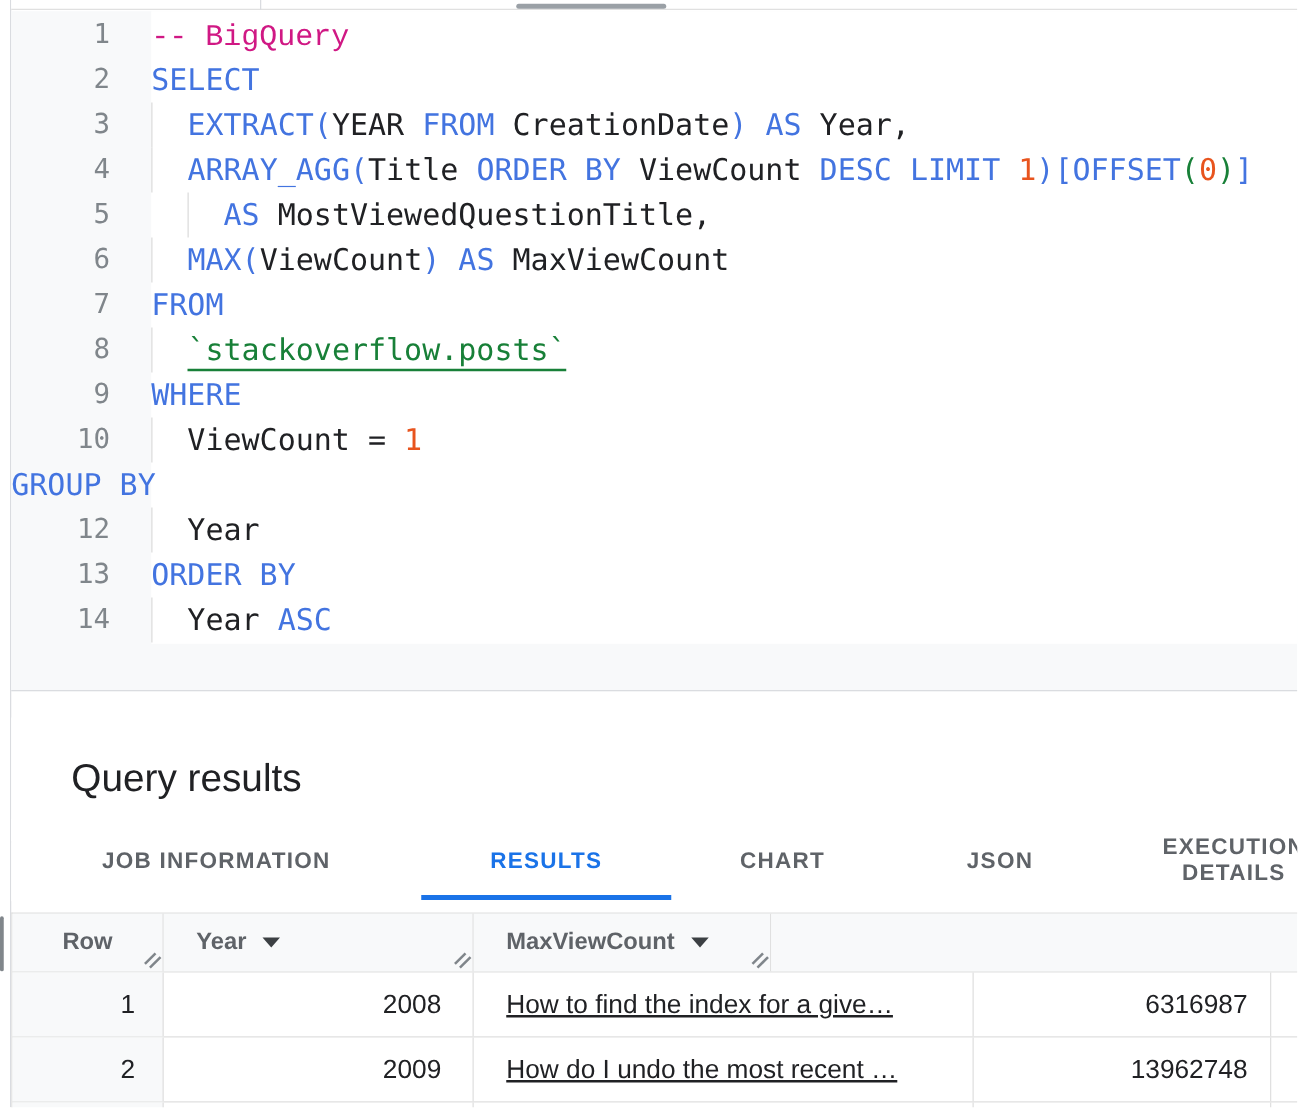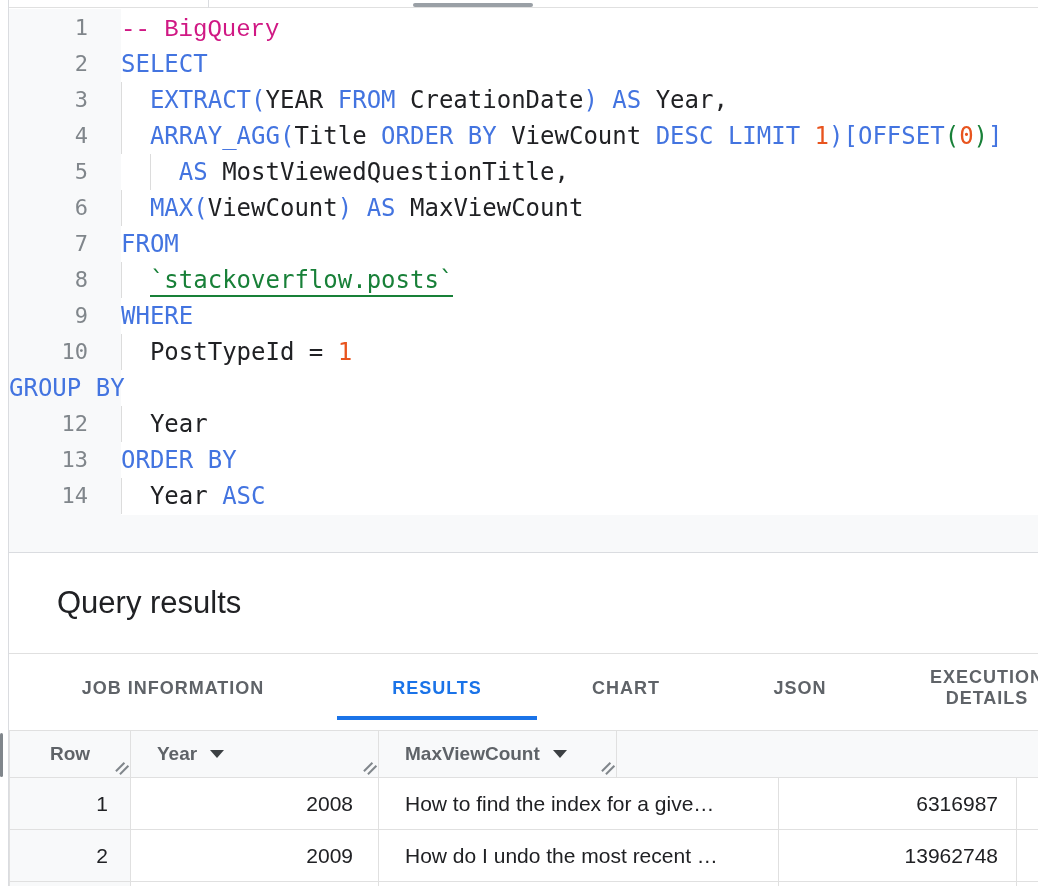--- a/index.html
+++ b/index.html
@@ -28,21 +28,21 @@
   .ln{width:112px;flex:none;text-align:right;padding-right:33px;
       font-family:"DejaVu Sans Mono",monospace;font-size:22px;color:#80868b;}
   .code{position:relative;flex:1;white-space:pre;
       font-family:"DejaVu Sans Mono",monospace;font-size:24px;color:var(--text);}
   .guide{position:absolute;top:0;bottom:0;width:1px;background:#dcdcdc;}
   .tk-kw{color:var(--kw);} .tk-comment{color:var(--comment);font-family:Liberation Mono, monospace;} .tk-num{color:var(--num);}
   .tk-pb{color:var(--kw);} .tk-pg{color:var(--green);}
   .tk-table{color:var(--green);border-bottom:2px solid var(--green);padding-bottom:1px;}
 
   
-  .results-head{position:absolute;left:9px;right:0;top:554px;height:100px;background:#fff;border-bottom:1px solid var(--rowborder);}
+  .results-head{position:absolute;left:9px;right:0;top:574px;height:100px;background:#fff;border-bottom:1px solid var(--rowborder);}
   .results-title{padding:31px 0 0 48px;font-size:31px;font-weight:400;color:var(--text);}
 
   
   .tabbar{position:absolute;left:9px;right:0;top:655px;height:66px;display:flex;background:#fff;text-align:center;}
   .tab{position:relative;flex:none;display:flex;align-items:center;justify-content:center;
        font-size:18px;font-weight:700;letter-spacing:1px;color:#5f6368;cursor:pointer;}
   .tab:nth-child(1){width:328px;}
   .tab:nth-child(2){width:200px;}
   .tab:nth-child(3){width:178px;}
   .tab:nth-child(4){width:170px;}
@@ -53,21 +53,21 @@
   
   .rtable{position:absolute;left:9px;right:0;top:730px;border-top:1px solid var(--rowborder);
           border-left:1px solid var(--rowborder);background:#fff;}
   .trow{display:flex;border-bottom:1px solid var(--rowborder);}
   .trow.header .tcell{background:#f8f9fa;height:46px;font-size:19px;font-weight:700;color:#5f6368;}
   .tcell{position:relative;flex:none;display:flex;align-items:center;height:51px;
          border-right:1px solid var(--rowborder);font-size:21px;color:var(--text);overflow:hidden;}
   .c0{width:121px;text-align:right;} .c1{width:248px;} .c2{width:400px;} .c3{width:238px;} .c4{flex:1;border-right:none;}
   .tcell.num{justify-content:flex-end;}
   .c0.num{padding-right:22px;} .c1.num{padding-right:25px;} .c3.num{padding-right:18px;}
-  .c2.txt{padding-left:26px;white-space:nowrap;}
+  .c2.txt{padding-left:26px;white-space:nowrap;text-decoration:underline;}
   .hdr-left{justify-content:flex-start;padding-left:26px;}
   .hdr-center{justify-content:center;}
   .trow .c0{background:#f8f9fa;}
   .trow.partial{border-bottom:none;height:7px;}
   .trow.partial .tcell{height:7px;}
   .sort-arrow{width:0;height:0;margin-left:13px;border-left:7px solid transparent;
       border-right:7px solid transparent;border-top:8px solid #3c4043;flex:none;cursor:pointer;}
   .rh{position:absolute;right:2px;bottom:2px;width:14px;height:14px;cursor:nwse-resize;}
   .rh::before,.rh::after{content:"";position:absolute;width:12px;height:1.5px;background:#80868b;
       transform:rotate(-45deg);}
@@ -119,21 +119,21 @@
         <div class="code-line">
           <span class="ln">8</span>
           <span class="code"><span class="guide" style="left: 0ch;"></span><span class="tk-plain">  </span><span class="tk-table">`stackoverflow.posts`</span></span>
         </div>
         <div class="code-line">
           <span class="ln">9</span>
           <span class="code"><span class="tk-kw">WHERE</span></span>
         </div>
         <div class="code-line">
           <span class="ln">10</span>
-          <span class="code"><span class="guide" style="left: 0ch;"></span><span class="tk-plain">  PostTypeId = </span><span class="tk-num">1</span></span>
+          <span class="code"><span class="guide" style="left: 0ch;"></span><span class="tk-plain">  ViewCount = </span><span class="tk-num">1</span></span>
         </div>
         <div class="code-line">
           <span class="code"><span class="tk-kw">GROUP BY</span></span>
         </div>
         <div class="code-line">
           <span class="ln">12</span>
           <span class="code"><span class="guide" style="left: 0ch;"></span><span class="tk-plain">  Year</span></span>
         </div>
         <div class="code-line">
           <span class="ln">13</span>

